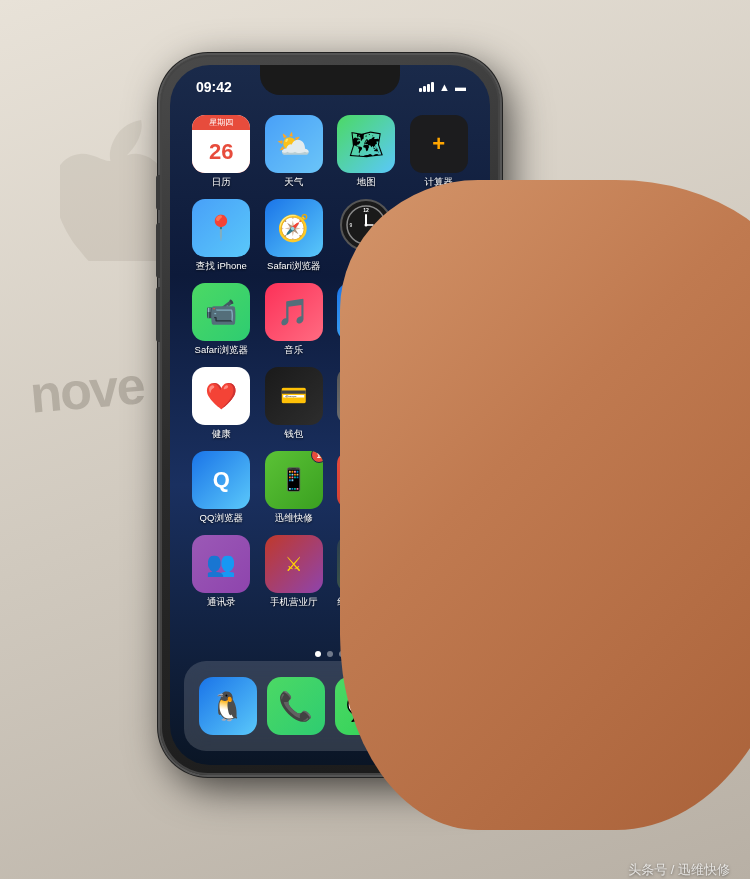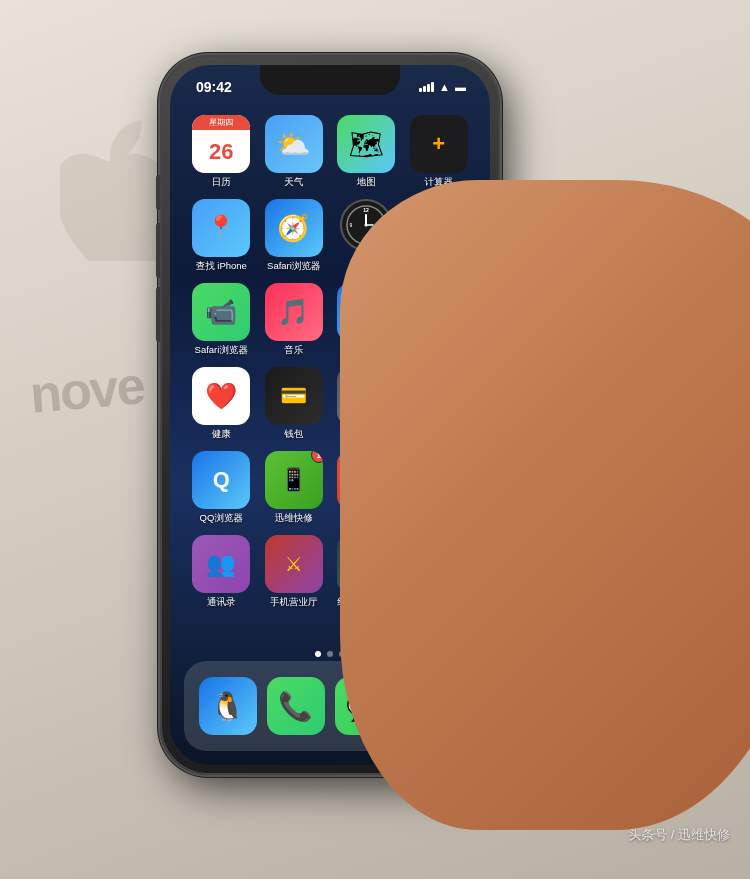--- a/index.html
+++ b/index.html
@@ -335,21 +335,21 @@
       height: 200px;
       background: radial-gradient(ellipse at 40% 40%, #d4956a 0%, #c07a50 60%, #9a5a30 100%);
       border-radius: 60% 70% 50% 60% / 50% 60% 70% 60%;
       transform: rotate(-30deg);
       box-shadow: inset -5px -5px 15px rgba(0,0,0,0.3);
     }
 
     
     .watermark {
       position: absolute;
-      bottom: 35px;
+      bottom: 0;
       right: 20px;
       font-size: 13px;
       color: rgba(255,255,255,0.75);
       font-weight: 500;
       text-shadow: 0 1px 3px rgba(0,0,0,0.5);
     }
 
     
     .signal-bars {
       display: flex;

